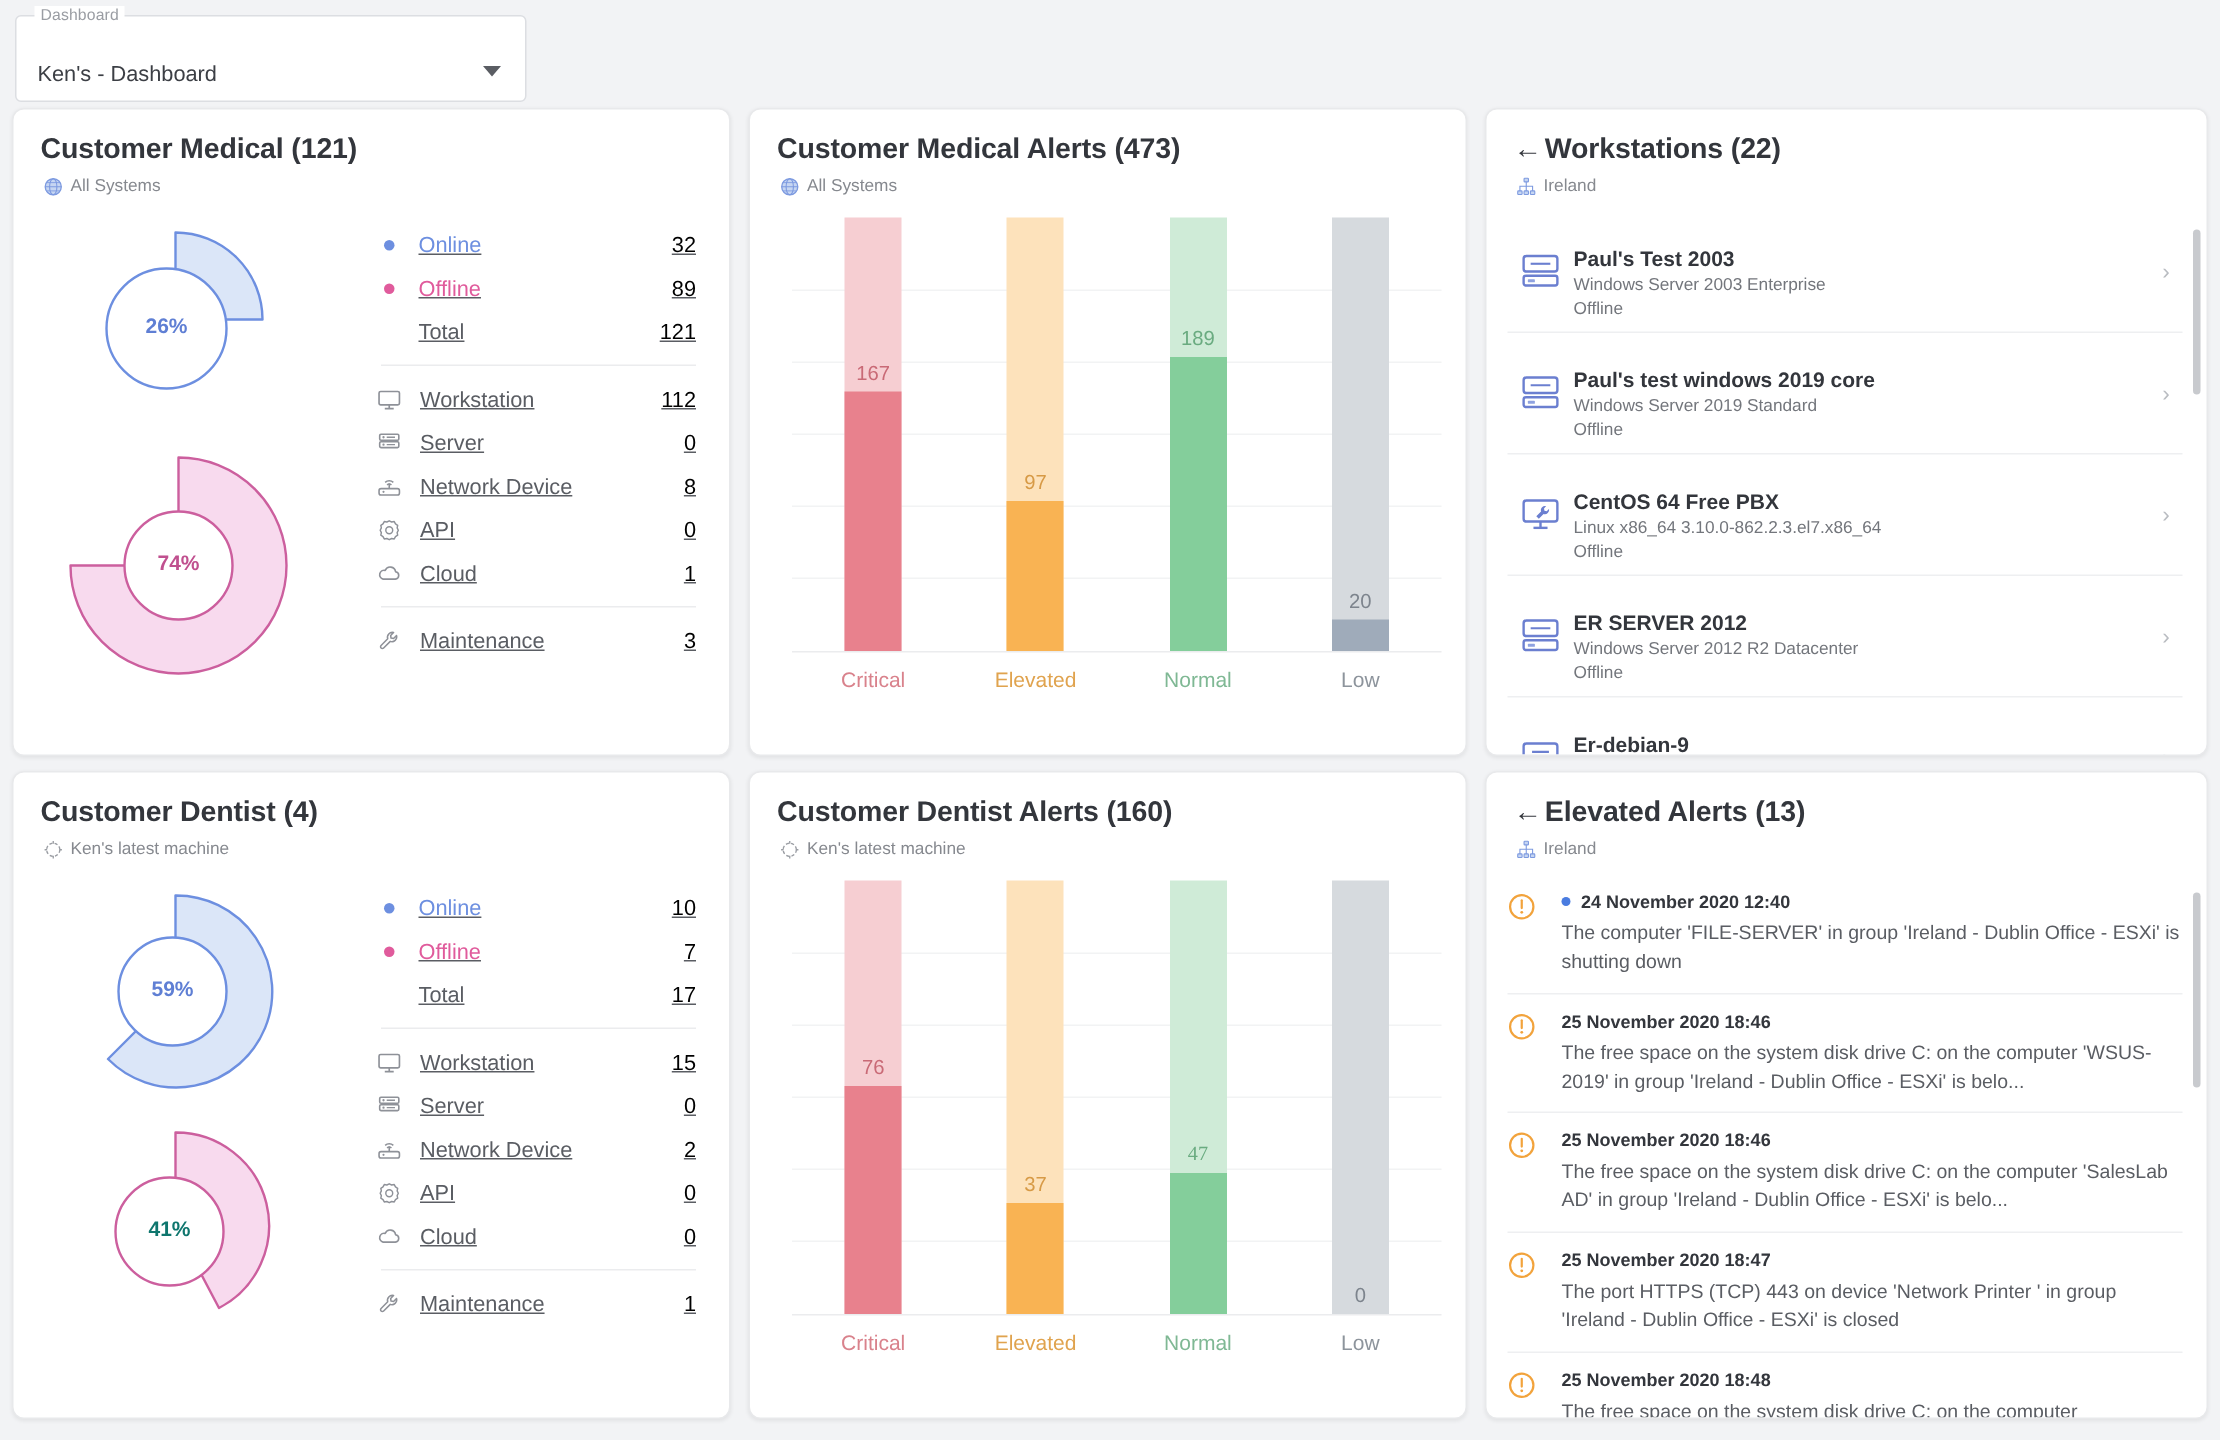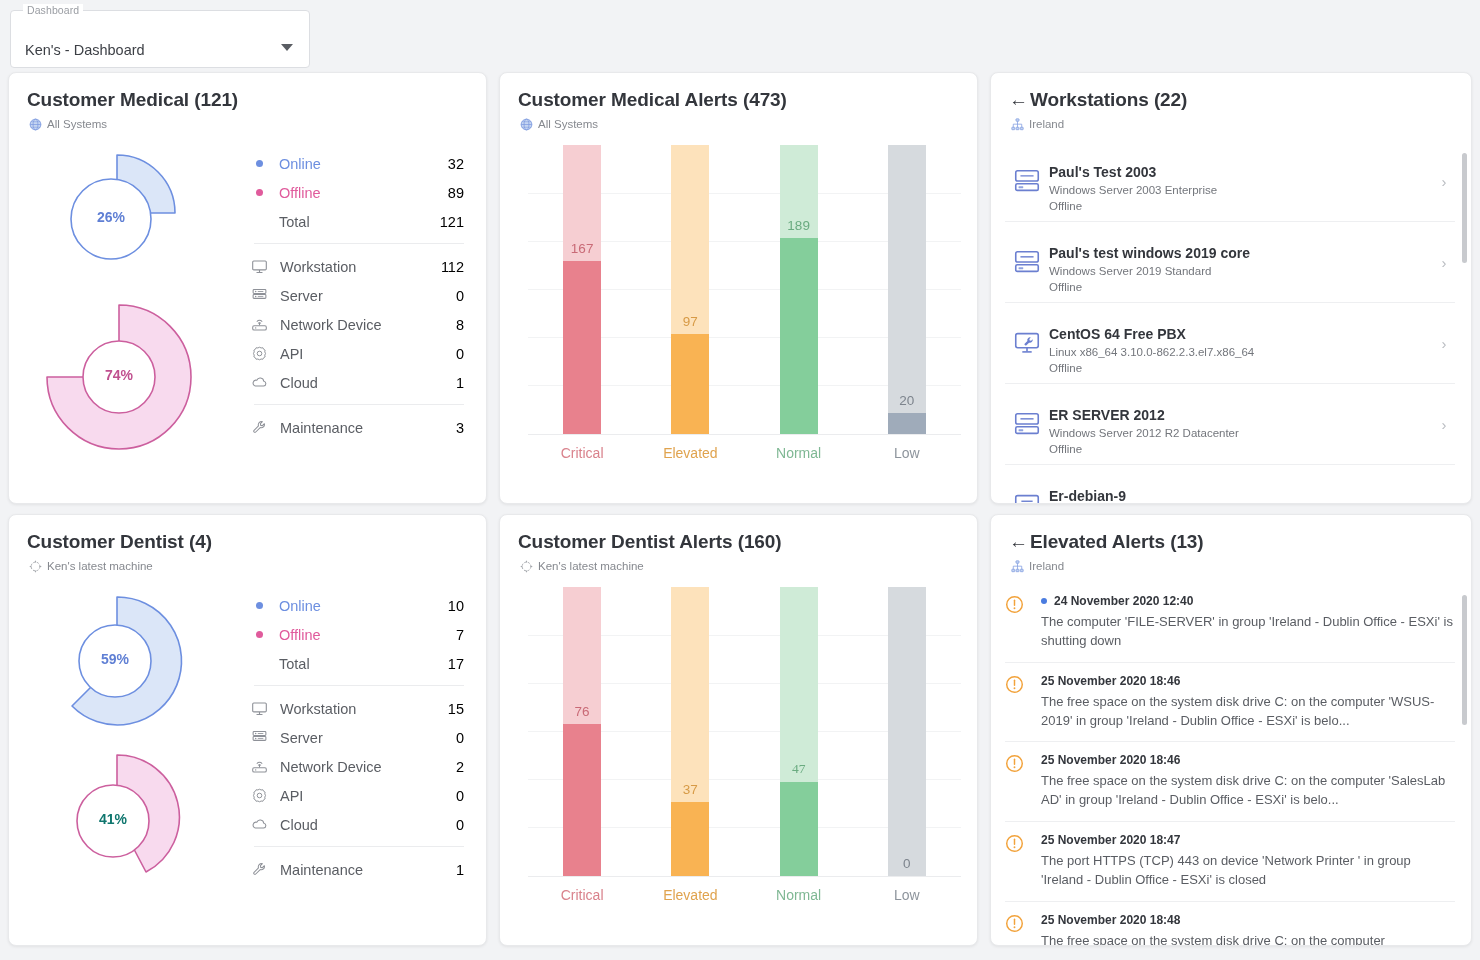--- a/index.html
+++ b/index.html
@@ -7,21 +7,21 @@
     width: 1480px; height: 960px;
     background: #f2f3f5;
     font-family: "Liberation Sans", "DejaVu Sans", sans-serif;
     overflow: hidden;
   }
   .page { position: relative; width: 1480px; height: 960px; }
 
   
   .selector-wrap {
     position: absolute; left: 10px; top: 10px;
-    width: 300px; height: 58px;
+    width: 341px; height: 58px;
     background: #fff;
     border: 1px solid #dcdee2;
     border-radius: 4px;
   }
   .selector-label {
     position: absolute; left: 12px; top: -7px;
     background: #fff; padding: 0 4px;
     font-size: 10.5px; color: #9a9da3; letter-spacing: .1px;
   }
   .selector-value {
@@ -70,21 +70,21 @@
   .donuts { width: 235px; position: relative; height: 350px; }
   .donut { position: absolute; }
   .donut-label {
     position: absolute; font-size: 14px; font-weight: bold;
     text-align: center;
   }
 
   .legend { flex: 1; padding: 10px 22px 0 4px; }
   .legend-row {
     display: flex; align-items: center;
-    height: 29px; font-size: 14.5px; color: #5a5d63;
+    height: 29px; font-size: 14.5px; color: #5a5d63; text-decoration: underline;
   }
   .legend-row .dot {
     width: 7px; height: 7px; border-radius: 50%;
     margin: 0 16px 0 8px; flex: none;
   }
   .legend-row .ico {
     width: 18px; height: 18px; margin: 0 12px 0 2px; flex: none;
     display: flex; align-items: center; justify-content: center;
   }
   .legend-row .lbl { flex: 1; }

